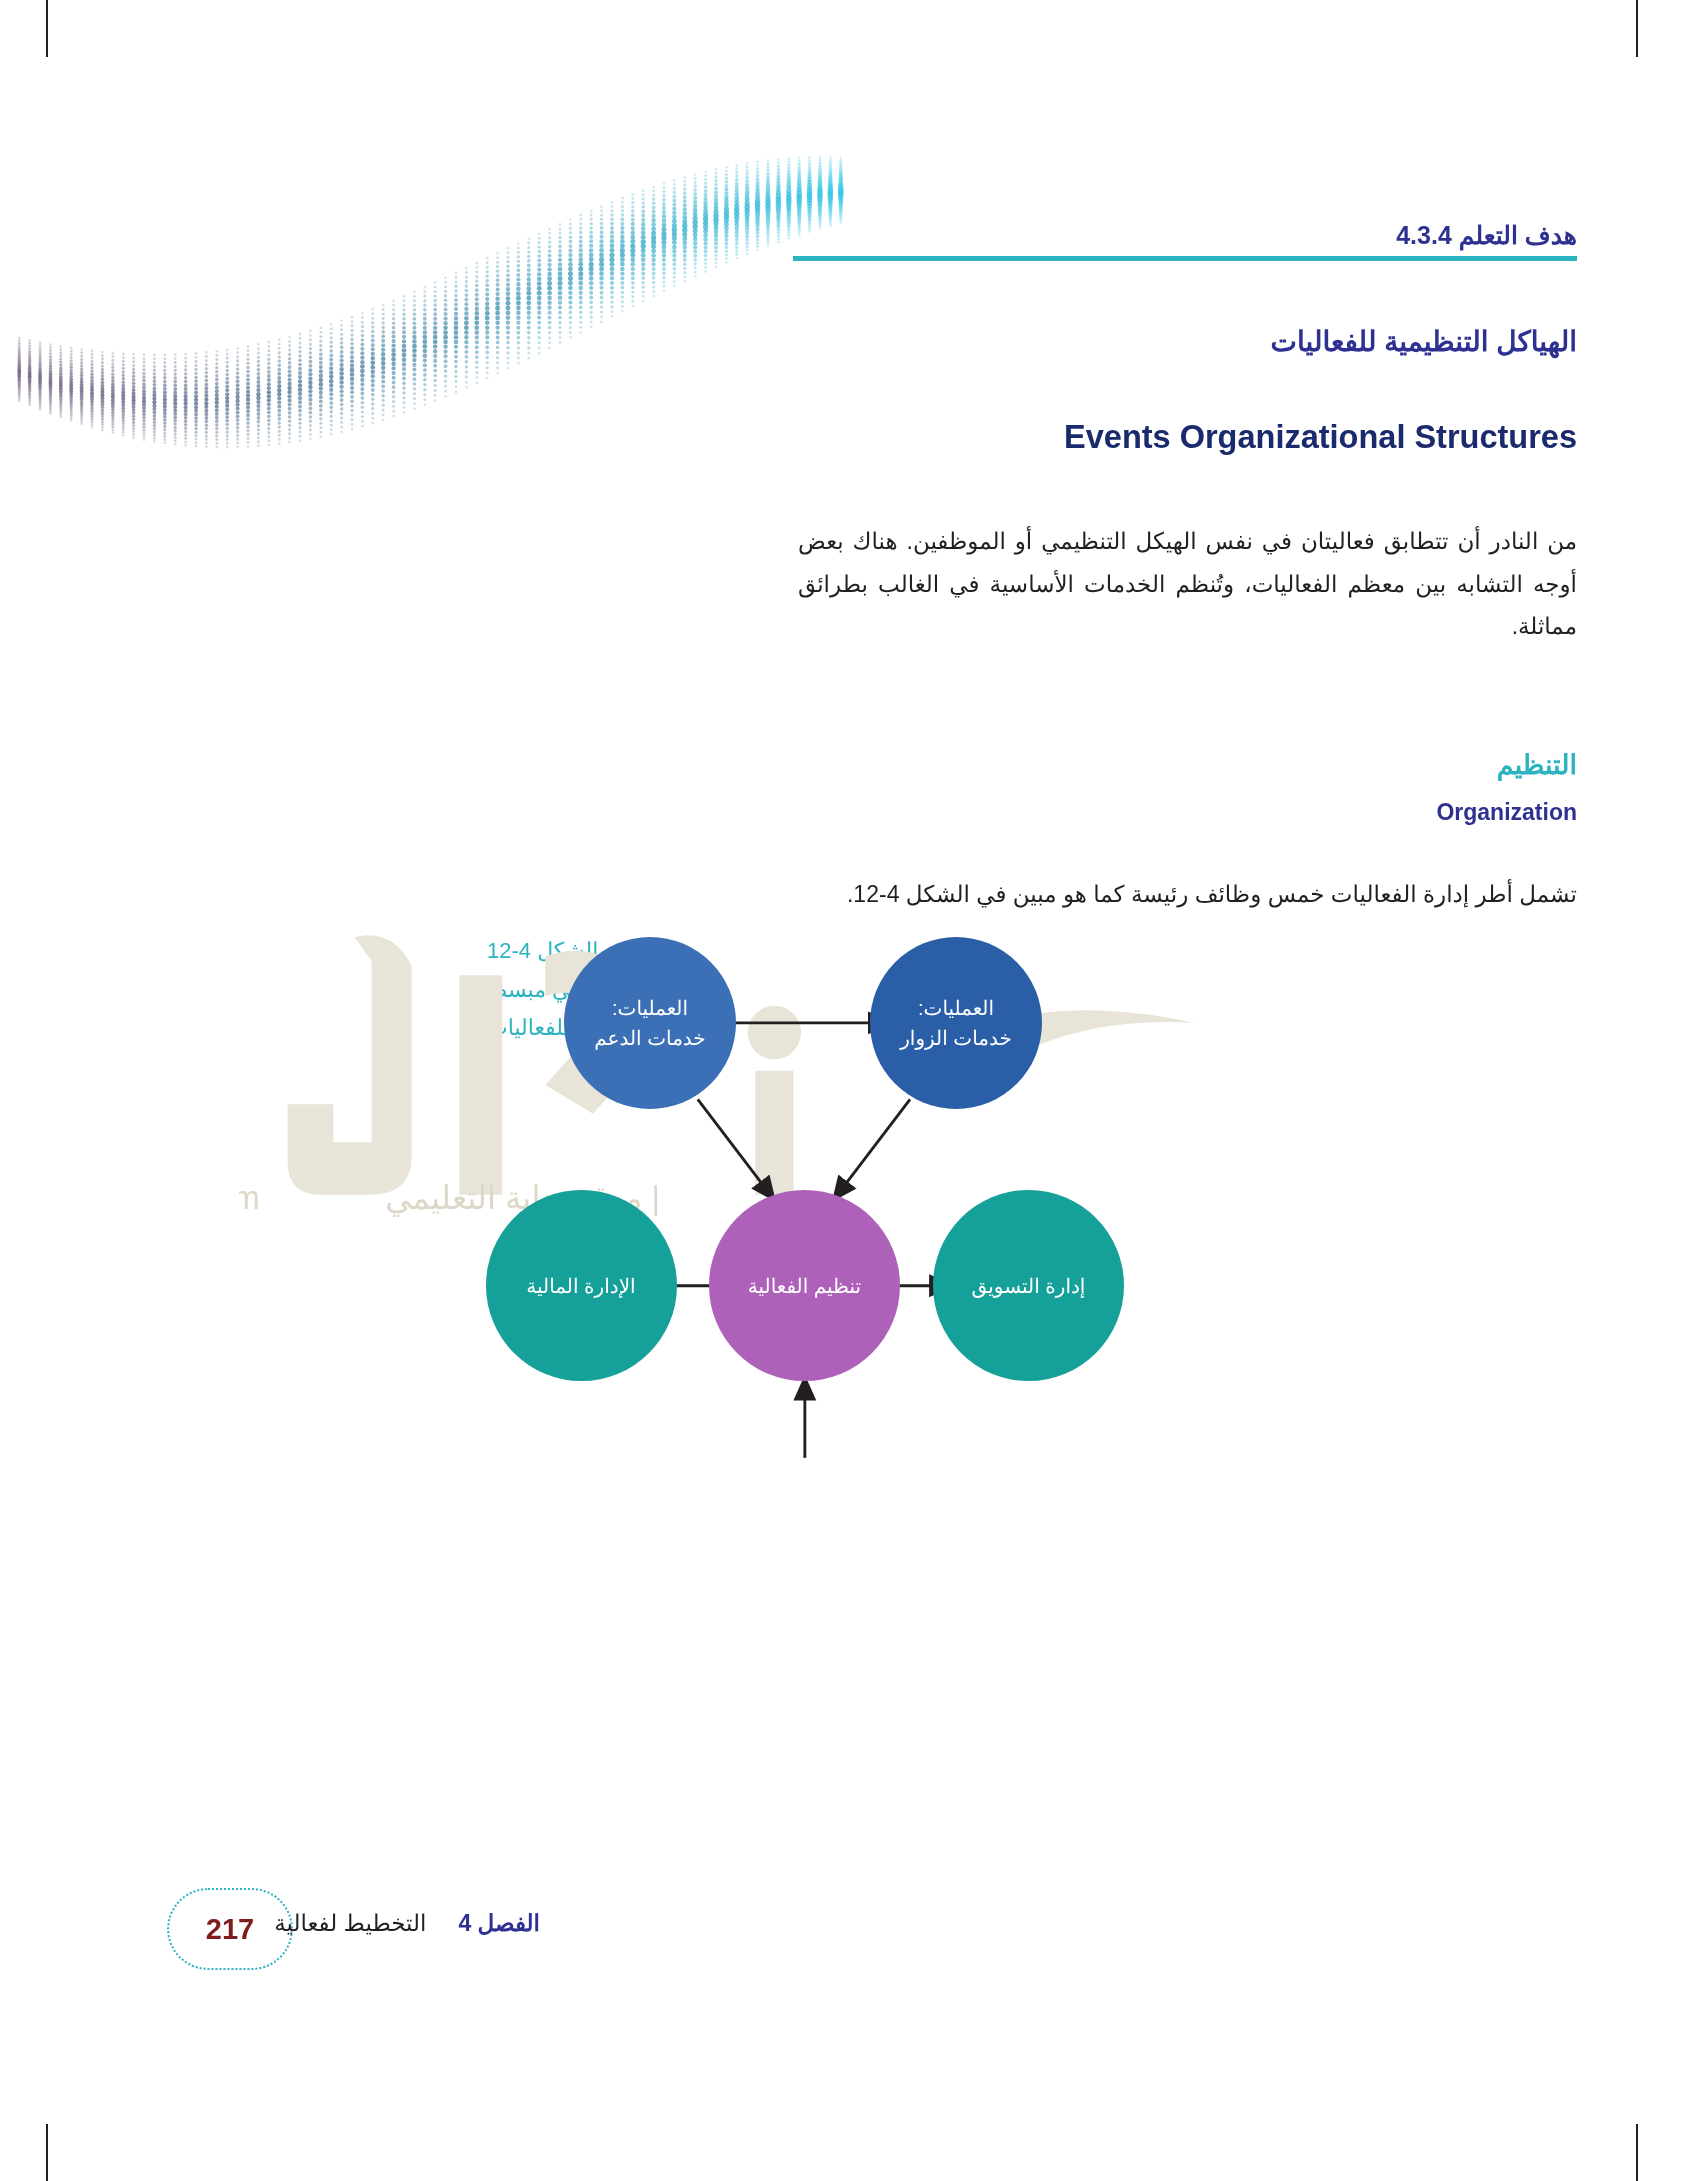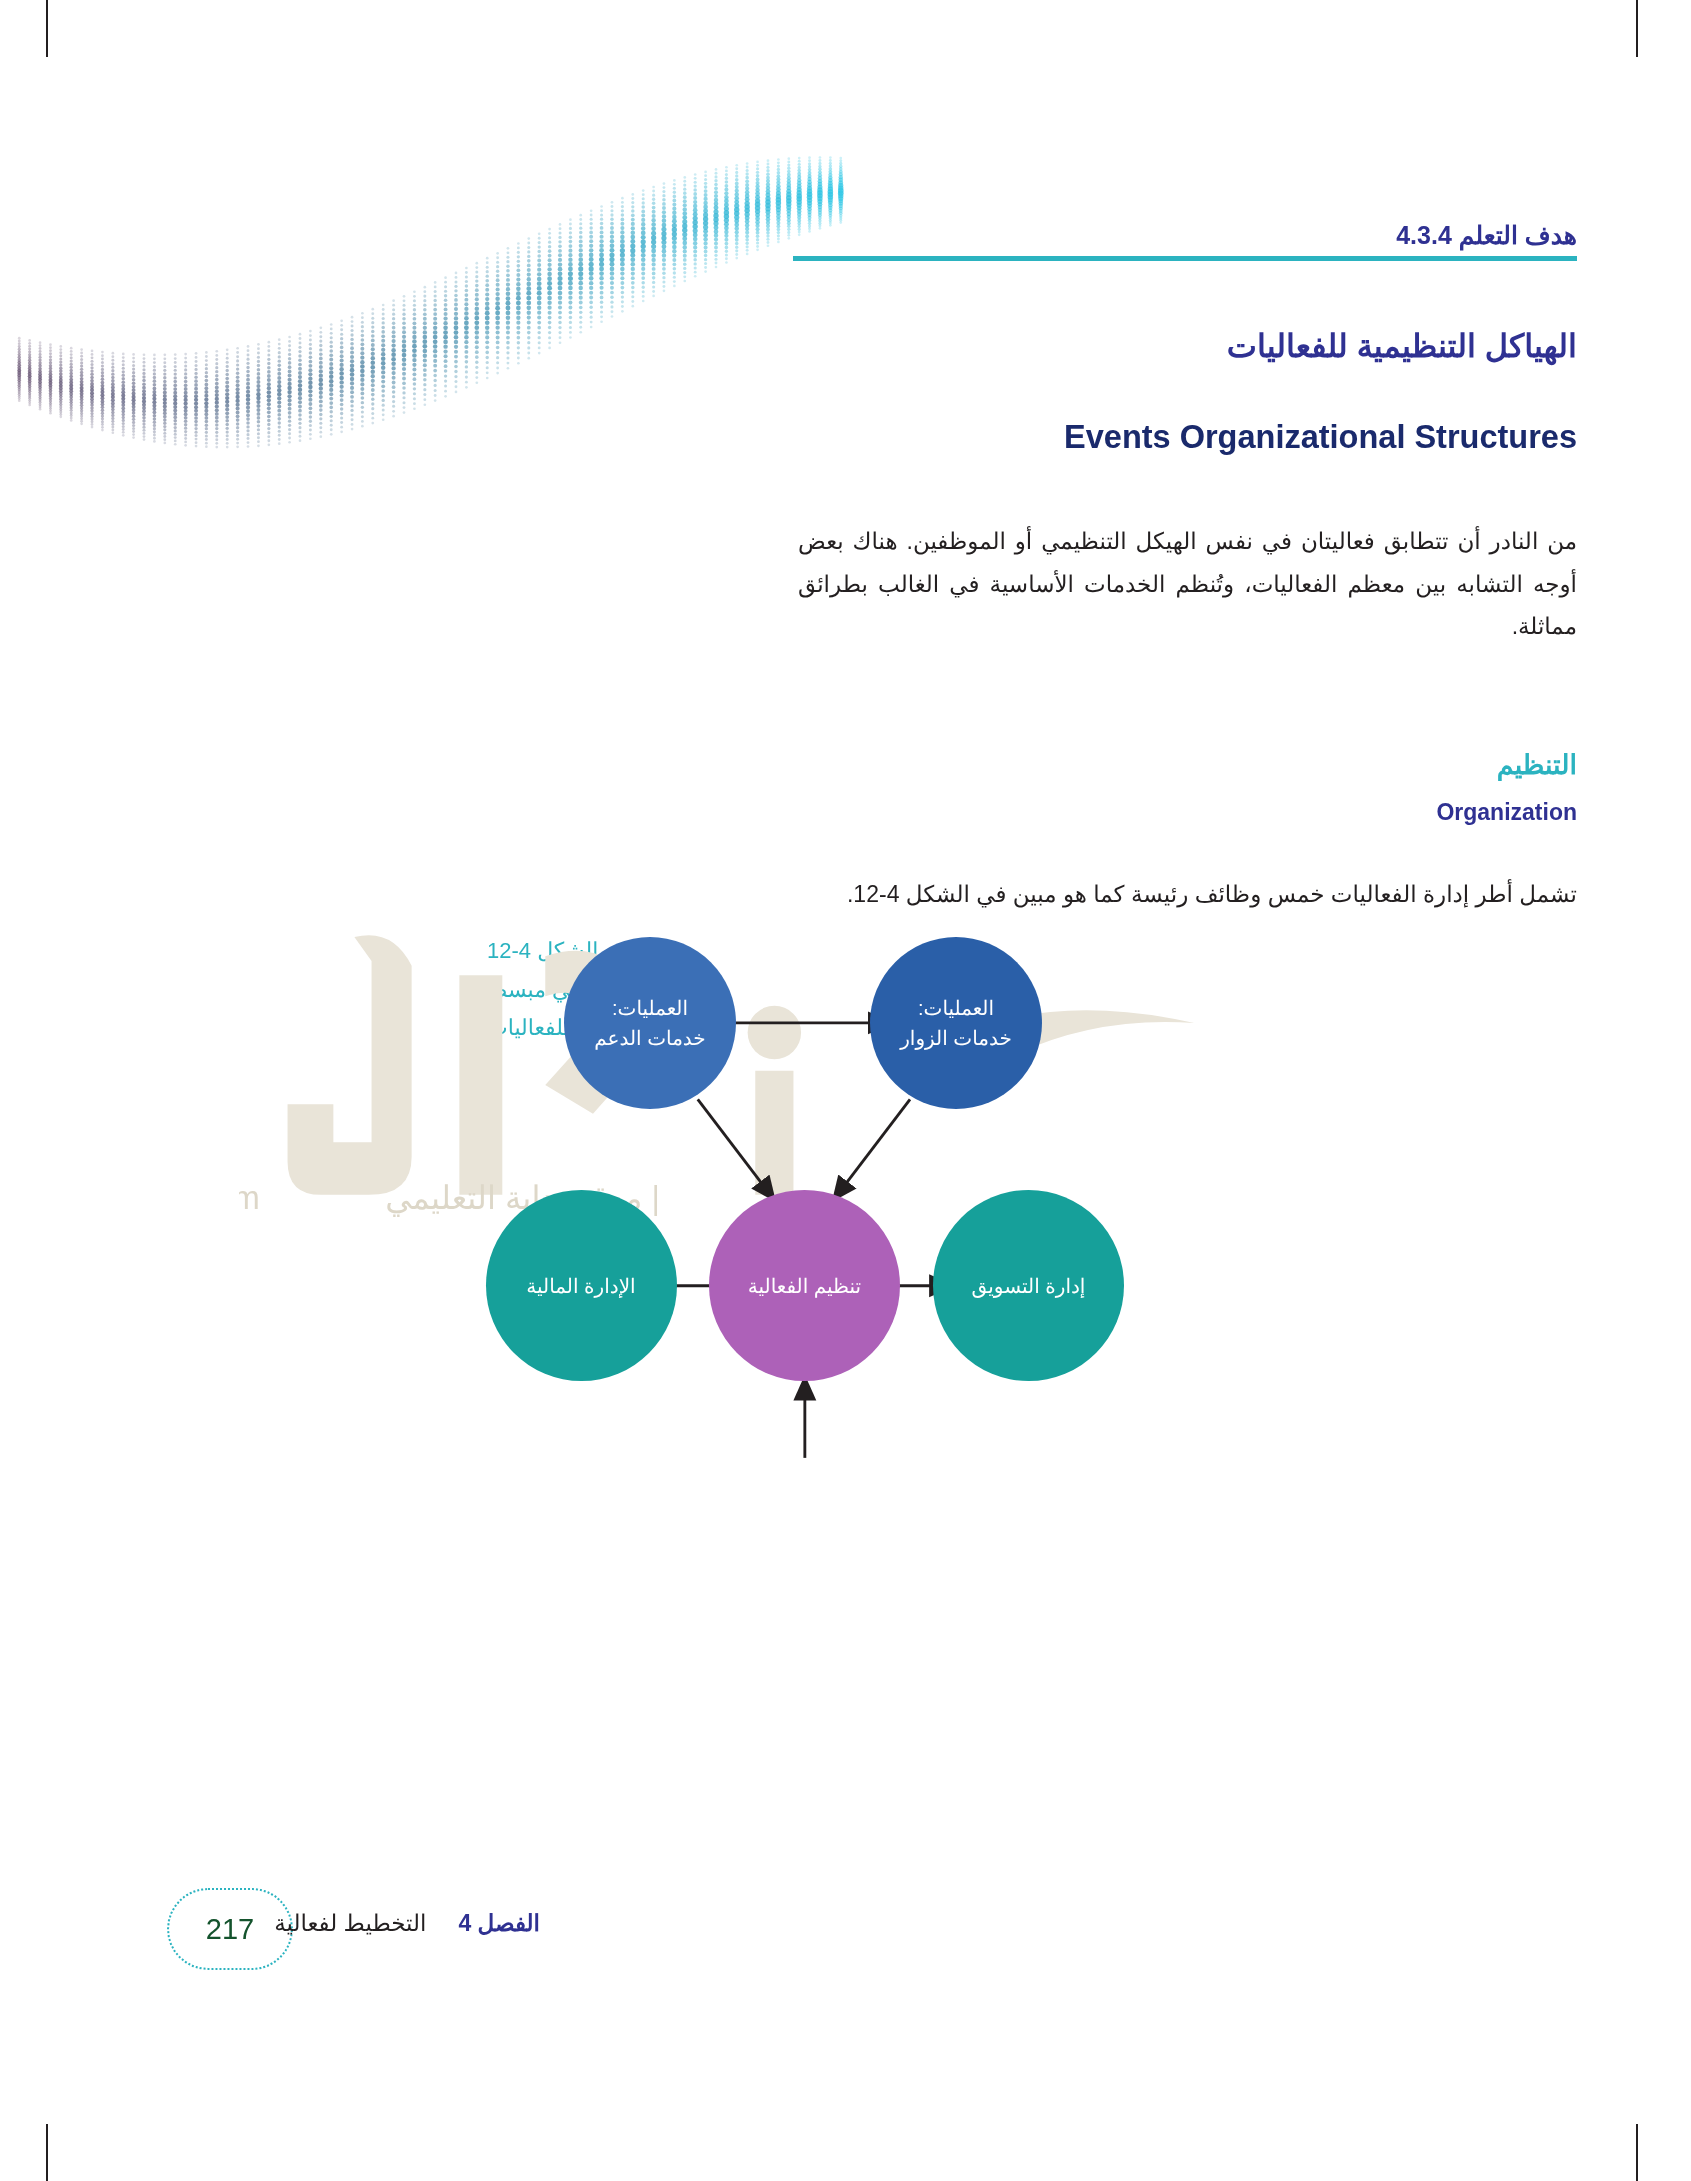--- a/index.html
+++ b/index.html
@@ -50,21 +50,21 @@
     top: 256px;
     width: 784px;
     height: 4.8px;
     background: #2bb3c0;
   }
 
   .title-ar {
     position: absolute;
     right: 115px;
     top: 306px;
-    font-size: 32px;
+    font-size: 28px;
     font-weight: bold;
     color: #2f3192;
     direction: rtl;
   }
   .title-en {
     position: absolute;
     right: 115px;
     top: 392px;
     font-size: 32.5px;
     font-weight: bold;
@@ -173,22 +173,22 @@
     position: absolute;
     left: 167px;
     top: 1888px;
     width: 122px;
     height: 78px;
     border: 2.9px dotted #2bb3c0;
     border-radius: 43px;
     display: flex;
     align-items: center;
     justify-content: center;
-    color: #14532d;
-    font-weight: normal;
+    color: #7f1d1d;
+    font-weight: bold;
     font-size: 29px;
   }
   .footer-text {
     position: absolute;
     right: 1152px;
     top: 1910px;
     font-size: 23px;
     direction: rtl;
     color: #231f20;
     white-space: nowrap;

